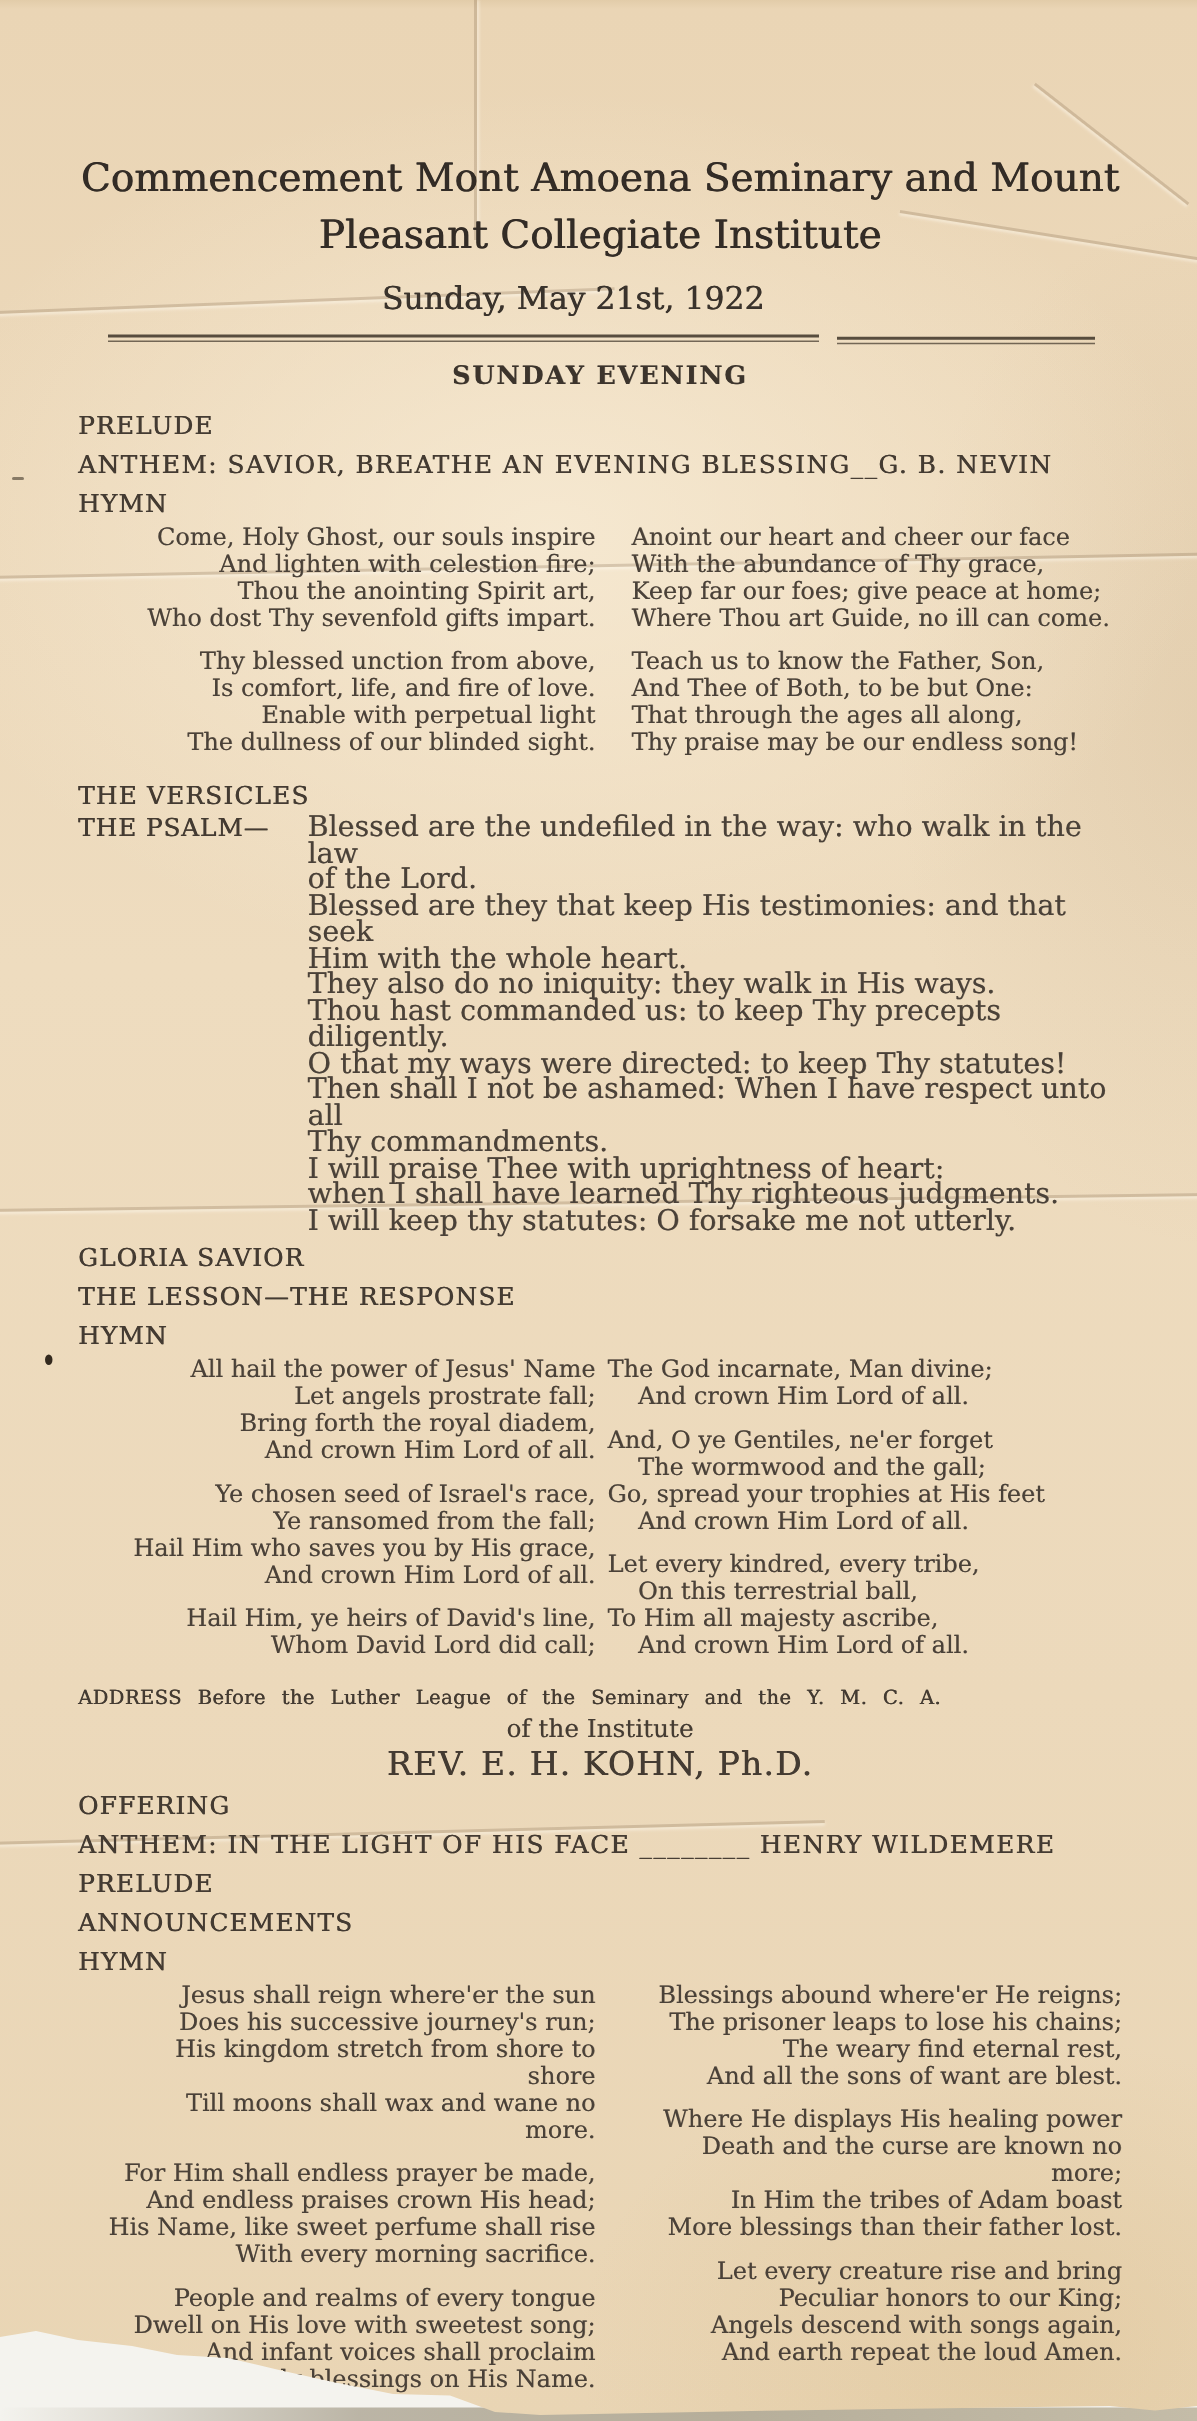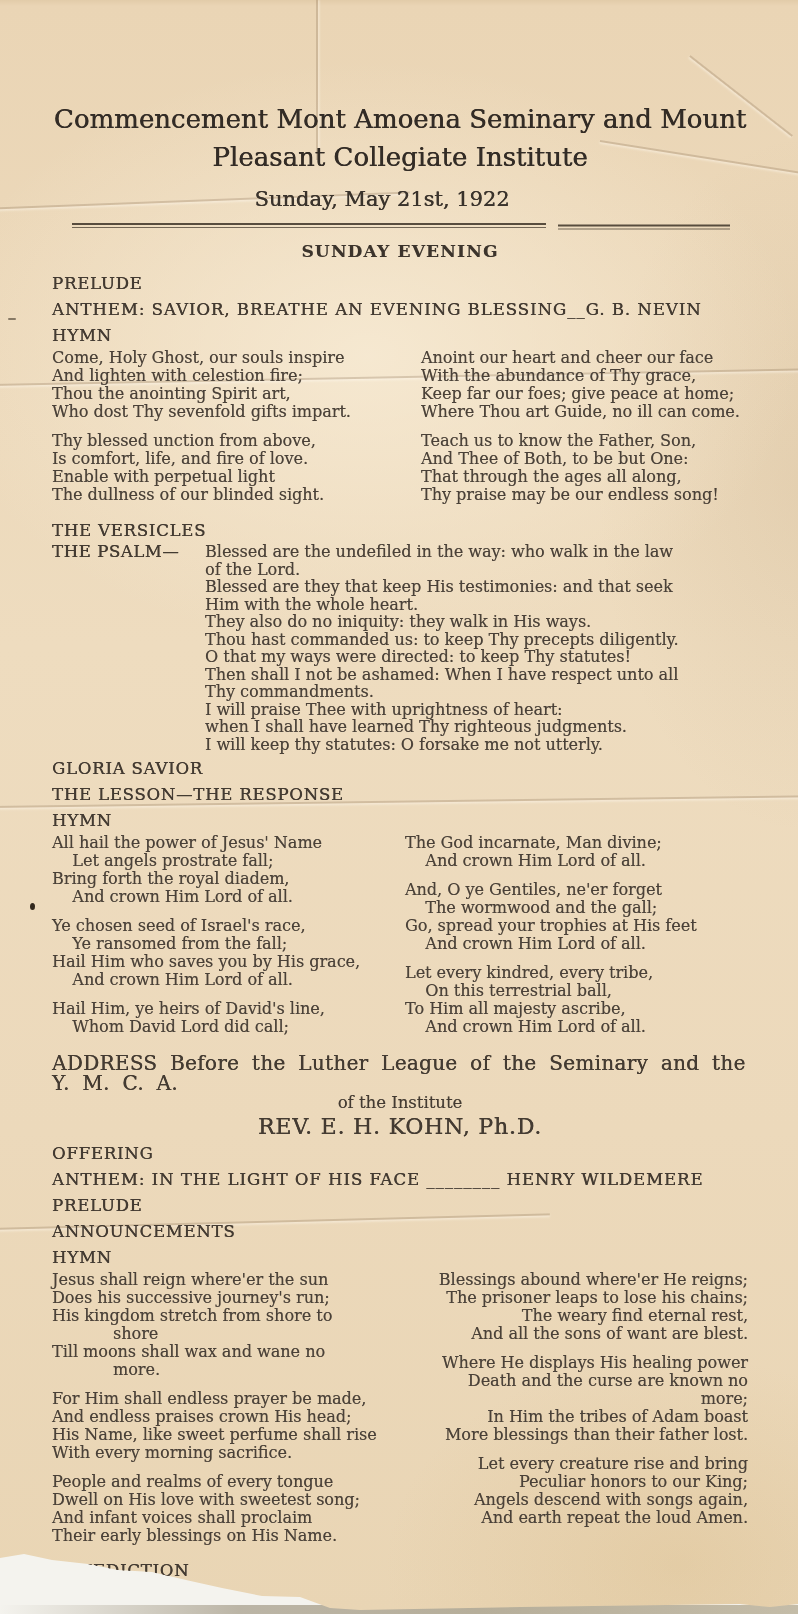--- a/index.html
+++ b/index.html
@@ -55,31 +55,31 @@
     margin-top:12px;text-align:center;font-weight:bold;
     font-size:17px;line-height:22px;letter-spacing:1.2px;color:#3c342c;
   }
   .label{
     margin-top:6px;font-size:16.5px;line-height:20px;letter-spacing:.8px;color:#443b32;
     text-shadow:.35px 0 0 currentColor;
   }
   .label.lead{margin-top:12px;}
   .label.anthem{letter-spacing:1px;}
   .hymn-row{display:flex;margin-top:3px;}
-  .col-left{flex:0 0 345px;}
+  .col-left{flex:0 0 345px;text-align:right;}
   .col-right{flex:1 1 auto;}
   .hymn-1 .col-right{padding-left:24px;}
   .hymn-2 .col-right{padding-left:8px;}
   .hymn-3 .col-right{padding-left:6px;text-align:right;}
   .stanza{white-space:pre-wrap;margin:0 0 11px;font-size:16px;line-height:18px;}
   .psalm-row{display:flex;margin-top:2px;}
   .psalm-label{flex:0 0 153px;font-size:16.5px;line-height:17.5px;letter-spacing:.6px;color:#443b32;text-shadow:.35px 0 0 currentColor;}
   .psalm-verses{flex:1 1 auto;}
-  .verse{white-space:pre-wrap;margin:0;font-size:16px;line-height:17.5px;}
-  .address-line{margin-top:6px;font-size:20px;line-height:20px;word-spacing:6px;letter-spacing:.3px;color:#443b32;text-shadow:.3px 0 0 currentColor;}
+  .verse{white-space:pre-wrap;margin:0;font-size:19px;line-height:17.5px;}
+  .address-line{margin-top:6px;font-size:13px;line-height:20px;word-spacing:6px;letter-spacing:.3px;color:#443b32;text-shadow:.3px 0 0 currentColor;}
   .address-center{text-align:center;font-size:16.5px;line-height:20px;color:#443b32;}
   .speaker{margin-top:4px;text-align:center;font-size:22px;line-height:20px;letter-spacing:.8px;color:#443b32;text-shadow:.3px 0 0 currentColor;}
 </style>
 </head>
 <body>
 
 <div class="scan">
   <div class="scan-strip"></div>
 
   <div class="paper">

